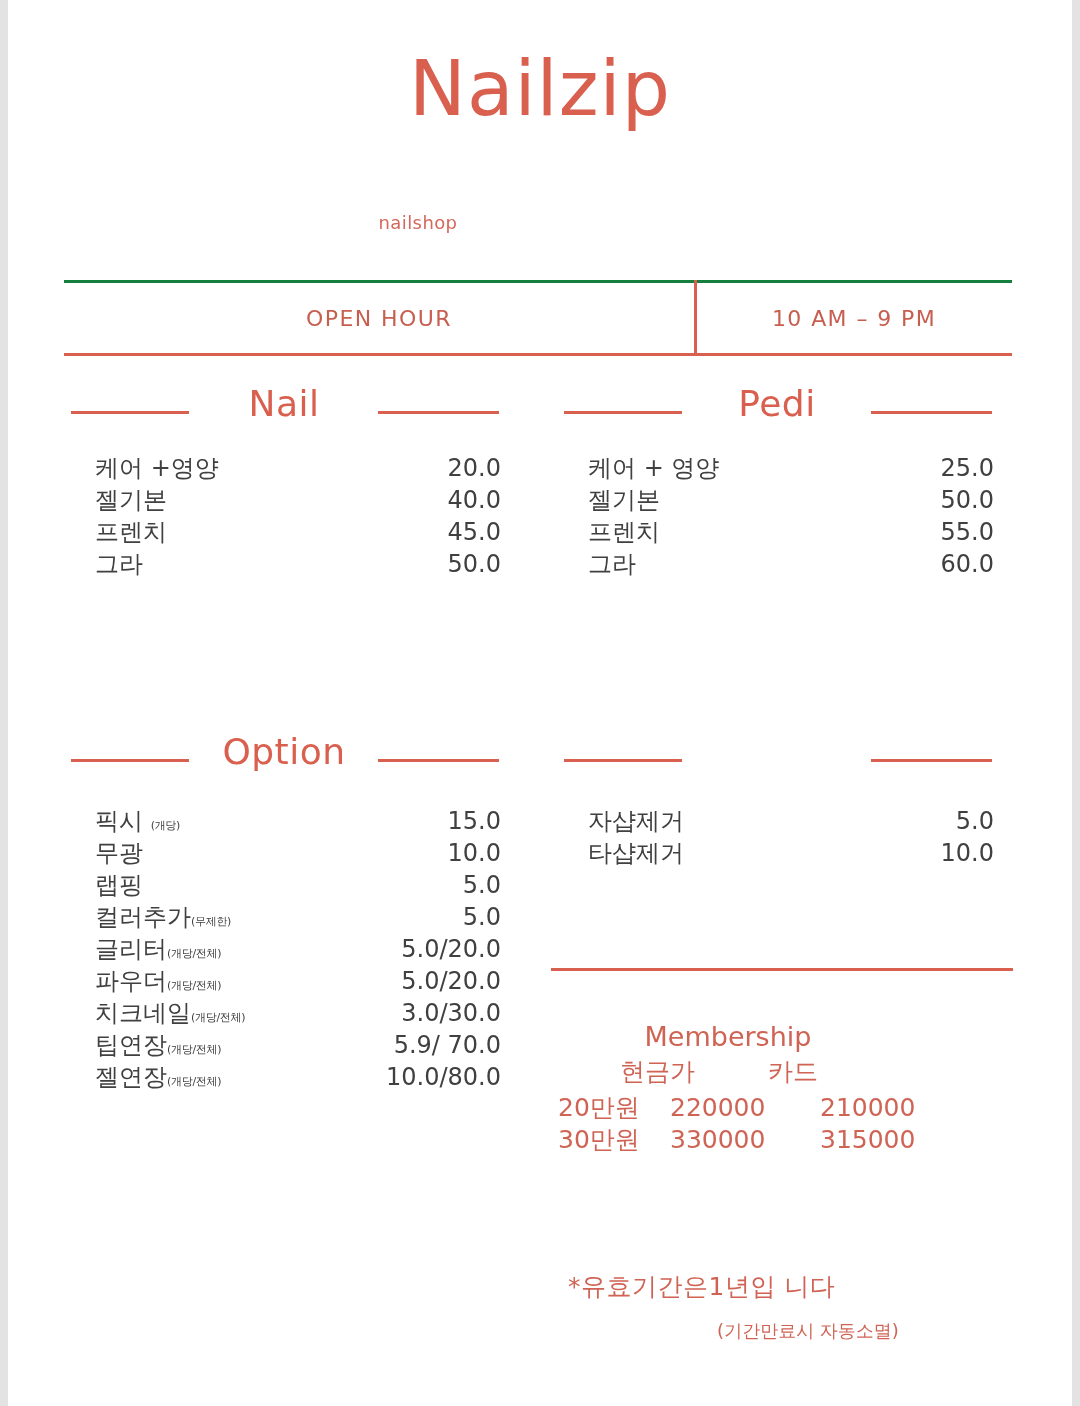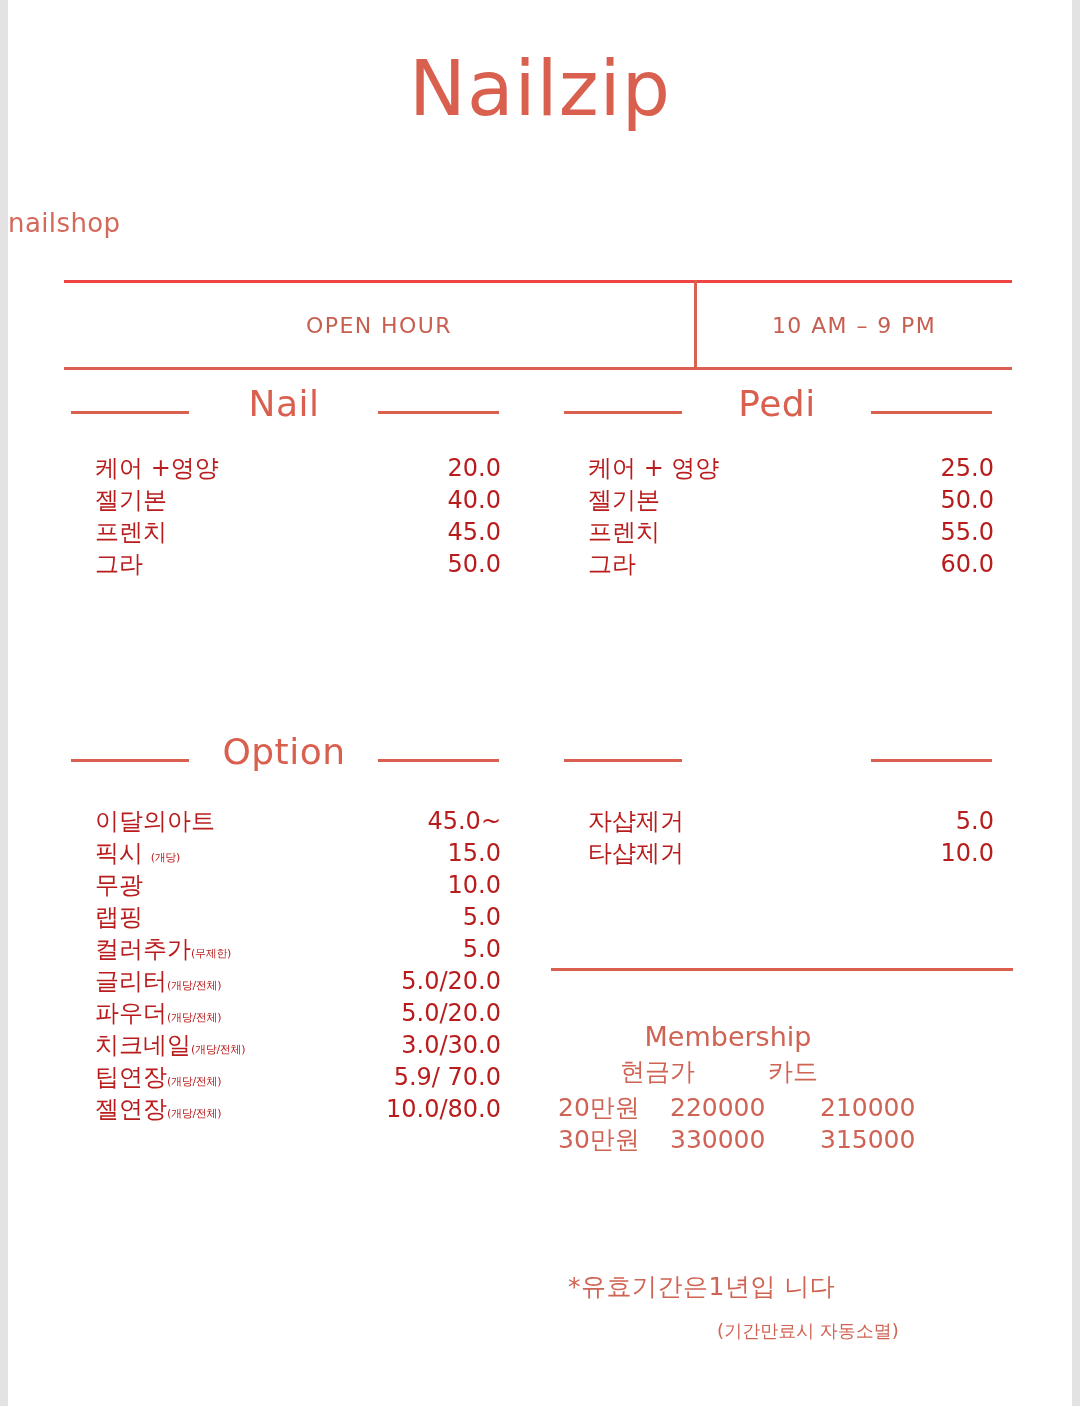--- a/index.html
+++ b/index.html
@@ -40,35 +40,35 @@
     line-height: 86px;
     letter-spacing: 1px;
     font-family: "DejaVu Sans", sans-serif;
     font-weight: 400;
   }
   .brand-sub {
     position: absolute;
     left: 0;
     top: 208px;
     width: 820px;
-    text-align: left;
+    text-align: center;
     color: #d4685b;
-    font-size: 26px;
+    font-size: 18px;
     line-height: 30px;
     letter-spacing: 0.4px;
   }
 
   
   .hours-band {
     position: absolute;
     left: 56px;
     top: 280px;
     width: 948px;
-    height: 90px;
-    border-top: 3px solid #ef4444;
+    height: 76px;
+    border-top: 3px solid #15803d;
     border-bottom: 3px solid #d9604f;
     box-sizing: border-box;
   }
   .hours-band .cell {
     position: absolute;
     top: 0;
     height: 100%;
     display: flex;
     align-items: center;
     justify-content: center;
@@ -113,21 +113,21 @@
   }
 
   
   .price-list {
     position: absolute;
     width: 430px;
   }
   .price-row {
     position: relative;
     height: 32px;
-    color: #b91c1c;
+    color: #404040;
   }
   .price-row .label {
     position: absolute;
     left: 24px;
     top: 0;
     font-size: 24px;
     line-height: 32px;
     white-space: nowrap;
   }
   .price-row .label .note {
@@ -277,24 +277,20 @@
         <div class="amount">60.0</div>
       </div>
     </div>
 
   <div class="section-head" style="left:63px; top:740px; width:428px;">
     <span class="rule rule-l"></span>
     <span class="head-title">Option</span>
     <span class="rule rule-r"></span>
   </div>
   <div class="price-list" id="list-option" style="left:63px; top:805px;">
-      <div class="price-row">
-        <div class="label">이달의아트</div>
-        <div class="amount">45.0~</div>
-      </div>
       <div class="price-row">
         <div class="label">픽시 <span class="note">(개당)</span></div>
         <div class="amount">15.0</div>
       </div>
       <div class="price-row">
         <div class="label">무광</div>
         <div class="amount">10.0</div>
       </div>
       <div class="price-row">
         <div class="label">랩핑</div>

